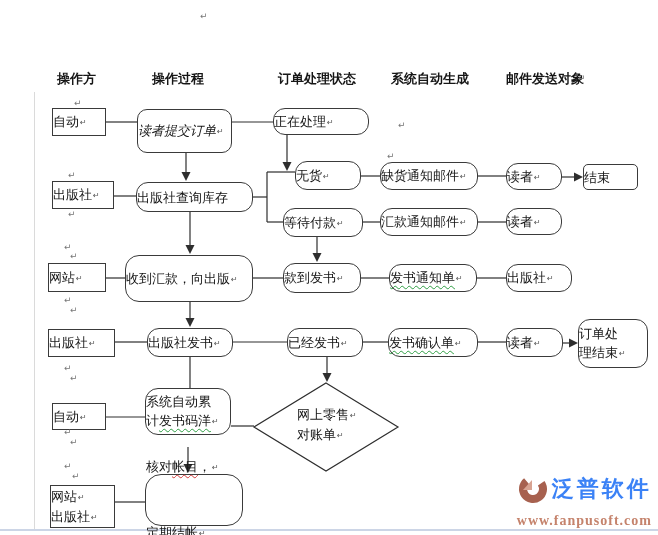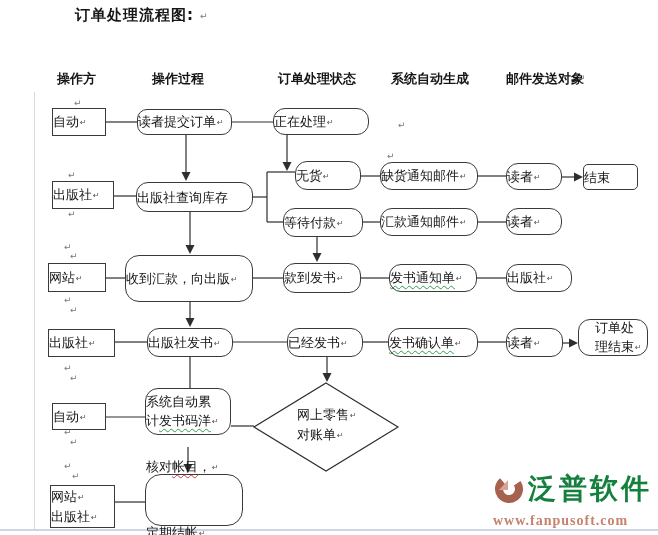--- a/index.html
+++ b/index.html
@@ -17,21 +17,21 @@
   .u-green{text-decoration-line:underline;text-decoration-style:wavy;
            text-decoration-color:#2f9e44;text-decoration-thickness:1px;text-underline-offset:3px;}
   .u-red{text-decoration-line:underline;text-decoration-style:wavy;
          text-decoration-color:#d23b3b;text-decoration-thickness:1px;text-underline-offset:3px;}
   .mk{font-size:8px;color:#555;margin-left:1px;vertical-align:1px;}
   .float-mark{position:absolute;font-size:9px;color:#777;z-index:2;}
   .rule-left{position:absolute;width:1px;background:#dadada;z-index:0;}
   .rule-bottom{position:absolute;left:0;width:658px;height:2px;background:#ccd5e6;z-index:0;}
   .watermark{position:absolute;right:6px;bottom:6px;z-index:3;text-align:left;}
   .wm-row{display:flex;align-items:center;}
-  .wm-brand{font-size:28px;font-weight:bold;color:#15803d;letter-spacing:3px;
+  .wm-brand{font-size:22px;font-weight:bold;color:#3b82f6;letter-spacing:3px;
             line-height:28px;white-space:nowrap;}
   .wm-url{font-family:"Liberation Serif",serif;font-size:14px;font-weight:bold;
           color:#c5836c;letter-spacing:1px;margin-top:8px;white-space:nowrap;}
 </style>
 </head>
 <body>
 
 <div id="canvas">
   <div class="rule-left" id="rule-left" style="left: 34px; top: 92px; height: 437px;"></div>
   <div class="rule-bottom" id="rule-bottom" style="top: 529px;"></div>
@@ -76,31 +76,30 @@
       <polygon points="188,473 183.5,464 192.5,464" fill="#2e2e2e"></polygon>
       <polyline points="188,447 188,464" fill="none" stroke="#2e2e2e" stroke-width="1.2"></polyline>
       <polygon points="583,177 574,181.5 574,172.5" fill="#2e2e2e"></polygon>
       <polyline points="562,177 574,177" fill="none" stroke="#2e2e2e" stroke-width="1.2"></polyline>
       <polygon points="578,343 569,347.5 569,338.5" fill="#2e2e2e"></polygon>
       <polyline points="563,343 569,343" fill="none" stroke="#2e2e2e" stroke-width="1.2"></polyline>
       <polygon points="326,383 398,427 326,471 254,427" fill="#ffffff" stroke="#2e2e2e" stroke-width="1.2"></polygon>
     </svg>
 
   <div id="node-layer">
-    <div class="page-title">订单处理流程图:</div>
 
   <div class="col-header" style="left: 57px;">操作方</div>
       <div class="col-header" style="left: 152px;">操作过程</div>
       <div class="col-header" style="left: 278px;">订单处理状态</div>
       <div class="col-header" style="left: 391px;">系统自动生成</div>
       <div class="col-header" style="left: 506px;">邮件发送对象</div>
       <div class="node" style="left: 52px; top: 108px; width: 54px; height: 28px; border-radius: 0px;">
         <div><span>自动</span><span class="mk">↵</span></div>
       </div>
-      <div class="node" style="left: 137px; top: 109px; width: 95px; height: 26px; border-radius: 10px;">
+      <div class="node" style="left: 137px; top: 109px; width: 95px; height: 44px; border-radius: 10px; font-style: italic;">
         <div><span>读者提交订单</span><span class="mk">↵</span></div>
       </div>
       <div class="node" style="left: 273px; top: 108px; width: 96px; height: 27px; border-radius: 12px;">
         <div><span>正在处理</span><span class="mk">↵</span></div>
       </div>
       <div class="node" style="left: 52px; top: 181px; width: 62px; height: 28px; border-radius: 0px;">
         <div><span>出版社</span><span class="mk">↵</span></div>
       </div>
       <div class="node" style="left: 136px; top: 182px; width: 117px; height: 30px; border-radius: 12px;">
         <div><span>出版社查询库存</span></div>
@@ -149,21 +148,21 @@
       </div>
       <div class="node" style="left: 287px; top: 328px; width: 76px; height: 29px; border-radius: 12px;">
         <div><span>已经发书</span><span class="mk">↵</span></div>
       </div>
       <div class="node" style="left: 388px; top: 328px; width: 90px; height: 29px; border-radius: 12px;">
         <div><span class="u-green">发书确认单</span><span class="mk">↵</span></div>
       </div>
       <div class="node" style="left: 506px; top: 328px; width: 57px; height: 29px; border-radius: 12px;">
         <div><span>读者</span><span class="mk">↵</span></div>
       </div>
-      <div class="node" style="left: 578px; top: 319px; width: 70px; height: 37px; border-radius: 12px; padding-left: 16px;">
+      <div class="node" style="left: 578px; top: 319px; width: 70px; height: 49px; border-radius: 12px;">
         <div><span>订单处</span></div>
         <div><span>理结束</span><span class="mk">↵</span></div>
       </div>
       <div class="node" style="left: 52px; top: 403px; width: 54px; height: 27px; border-radius: 0px;">
         <div><span>自动</span><span class="mk">↵</span></div>
       </div>
       <div class="node" style="left: 145px; top: 388px; width: 86px; height: 47px; border-radius: 13px;">
         <div><span>系统自动累</span></div>
         <div><span>计</span><span class="u-green">发书码洋</span><span class="mk">↵</span></div>
       </div>

